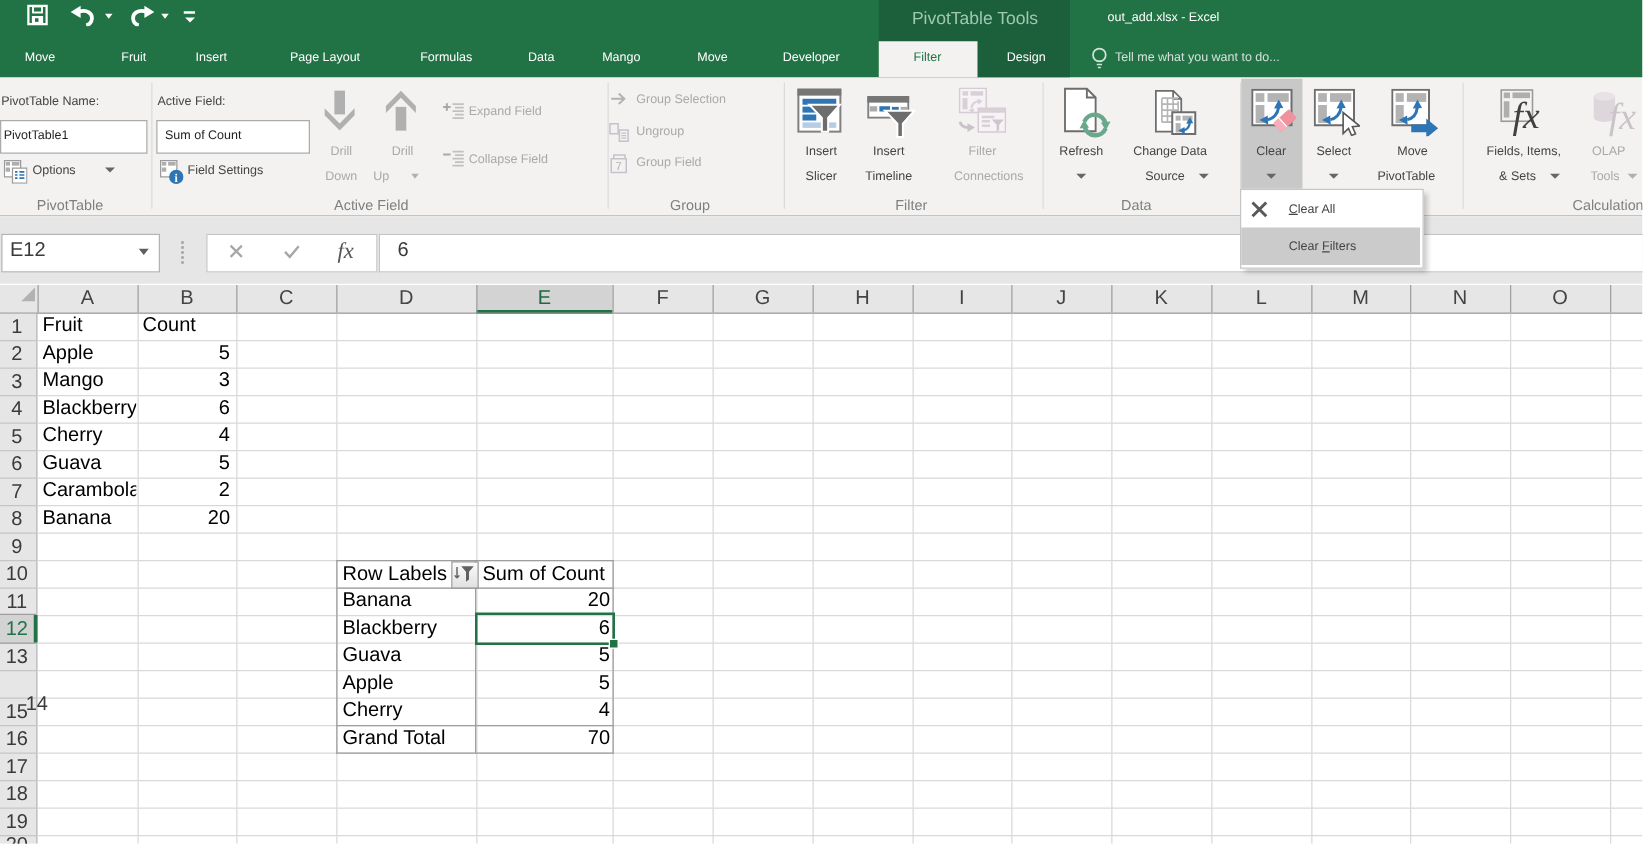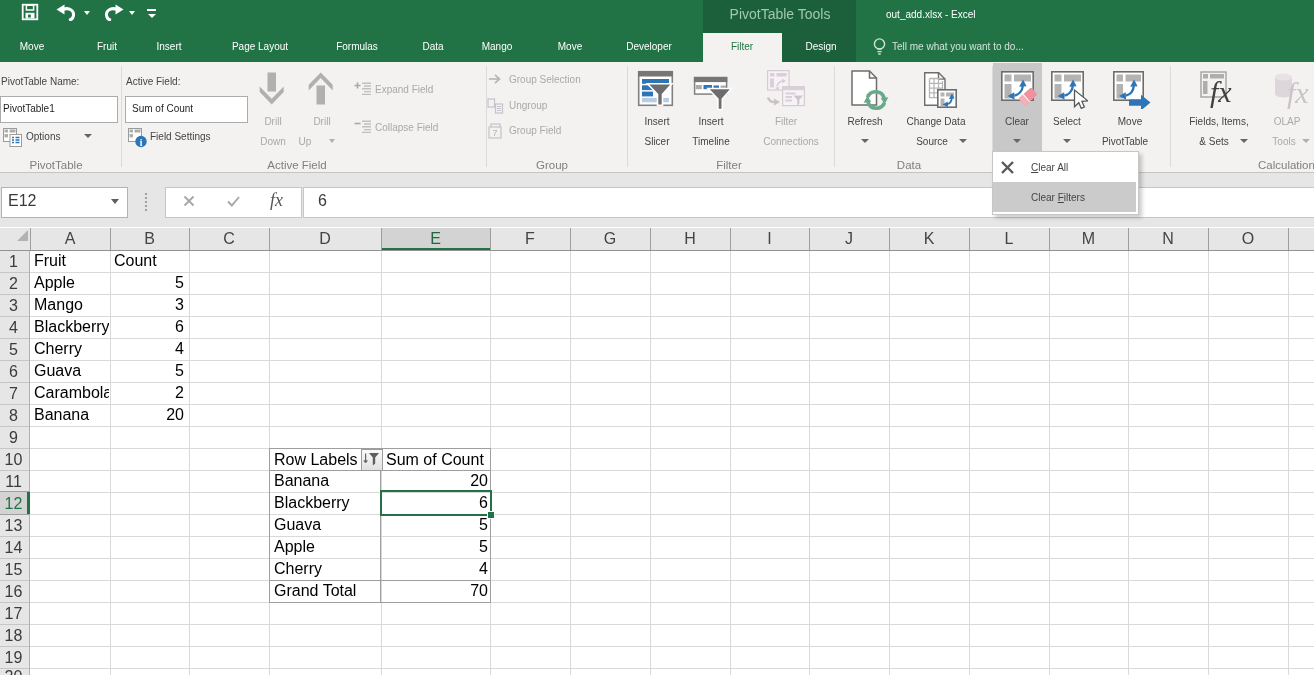--- a/index.html
+++ b/index.html
@@ -433,21 +433,21 @@
 <div class="rowh" style="top:295px;">3</div>
 <div class="rowh" style="top:317px;">4</div>
 <div class="rowh" style="top:339px;">5</div>
 <div class="rowh" style="top:361px;">6</div>
 <div class="rowh" style="top:383px;">7</div>
 <div class="rowh" style="top:405px;">8</div>
 <div class="rowh" style="top:427px;">9</div>
 <div class="rowh" style="top:449px;">10</div>
 <div class="rowh" style="top:471px;">11</div>
 <div class="rowh" style="top:515px;">13</div>
-<div class="rowh" style="top:537px;">14</div>
+<div class="rowh" style="top:553px;margin-left:16px;">14</div>
 <div class="rowh" style="top:559px;">15</div>
 <div class="rowh" style="top:581px;">16</div>
 <div class="rowh" style="top:603px;">17</div>
 <div class="rowh" style="top:625px;">18</div>
 <div class="rowh" style="top:647px;">19</div>
 <div class="rowh" style="top:666px;">20</div>
 <div class="a" style="left:0;top:492px;width:29px;height:22px;background:#d3d3d3;"></div>
 <div class="a" style="left:0;top:491px;width:29px;height:1px;background:#9f9f9f;"></div>
 <div class="a" style="left:0;top:514px;width:29px;height:1px;background:#9f9f9f;"></div>
 <div class="a" style="left:27px;top:492px;width:3px;height:22px;background:#217346;"></div>

